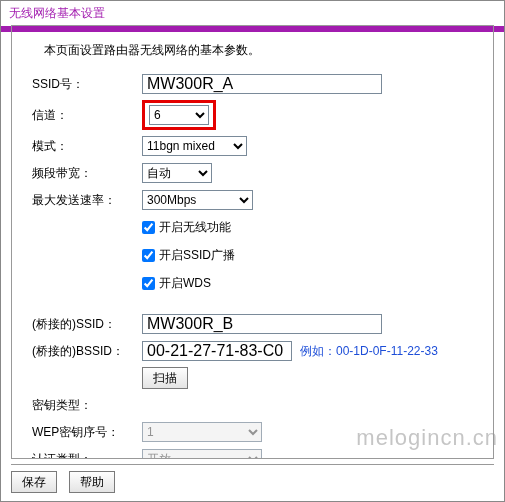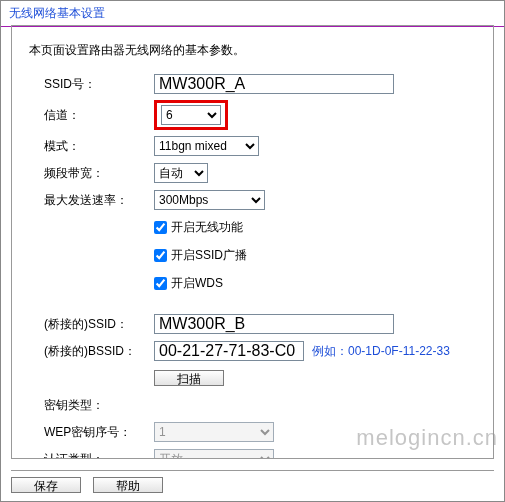--- a/index.html
+++ b/index.html
@@ -12,32 +12,32 @@
   .window {
     width: 505px;
     height: 502px;
     border: 1px solid #888;
     position: relative;
     background: #fff;
   }
   .titlebar {
     background: #fff;
     padding: 4px 8px;
-    border-bottom: 1px solid #a21caf;
-    color: #1d4ed8;
+    border-bottom: 6px solid #a21caf;
+    color: #a21caf;
   }
   .content {
     position: absolute;
     top: 24px; left: 10px; right: 10px; bottom: 42px;
     border: 1px solid #999;
     padding: 12px 16px 16px 16px;
     overflow: hidden;
   }
-  .desc { margin: 4px 0 14px 1px; color: #000; }
-  .row { display: flex; align-items: center; margin: 5px 16px; min-height: 22px; }
+  .desc { margin: 4px 0 14px 16px; color: #000; }
+  .row { display: flex; align-items: center; margin: 5px 4px; min-height: 22px; }
   .label { width: 110px; flex: 0 0 110px; }
   .field { flex: 1; display: flex; align-items: center; gap: 8px; }
   input[type=text] {
     font-family: inherit;
     font-size: 16px;
     border: 1px solid #7a8a99;
     height: 20px;
     padding: 1px 4px;
   }
   .w-ssid { width: 240px; }
@@ -45,39 +45,39 @@
   select {
     font-family: inherit;
     font-size: 12px;
     border: 1px solid #7a8a99;
     height: 20px;
     background: #fff;
   }
   select:disabled { background: #f0f0f0; color: #666; }
   .sel-ch { width: 60px; }
   .sel-mode { width: 105px; }
-  .sel-bw { width: 54px; }
+  .sel-bw { width: 70px; }
   .sel-rate { width: 111px; }
   .sel-enc { width: 120px; }
   .sel-idx { width: 120px; }
   .sel-auth { width: 120px; }
   .highlight-box {
     border: 3px solid #e40000;
     padding: 2px 4px;
     display: inline-flex;
     align-items: center;
   }
   .chk { display: flex; gap: 4px; margin: 3px 0; }
   .chk input { margin: 0; }
   .hint { color: #1d4ed8; }
   button {
     font-family: Liberation Mono, monospace;
     font-size: 12px;
-    height: 16px;
-    padding: 0 22px;
+    height: 22px;
+    padding: 0 10px;
     border: 1px solid #7a7a7a;
     background: linear-gradient(#fefefe,#e4e4e4);
     cursor: pointer;
   }
   .bottom-bar {
     position: absolute;
     left: 10px; right: 10px; bottom: 8px;
     border-top: 1px solid #999;
     padding-top: 6px;
     display: flex;

